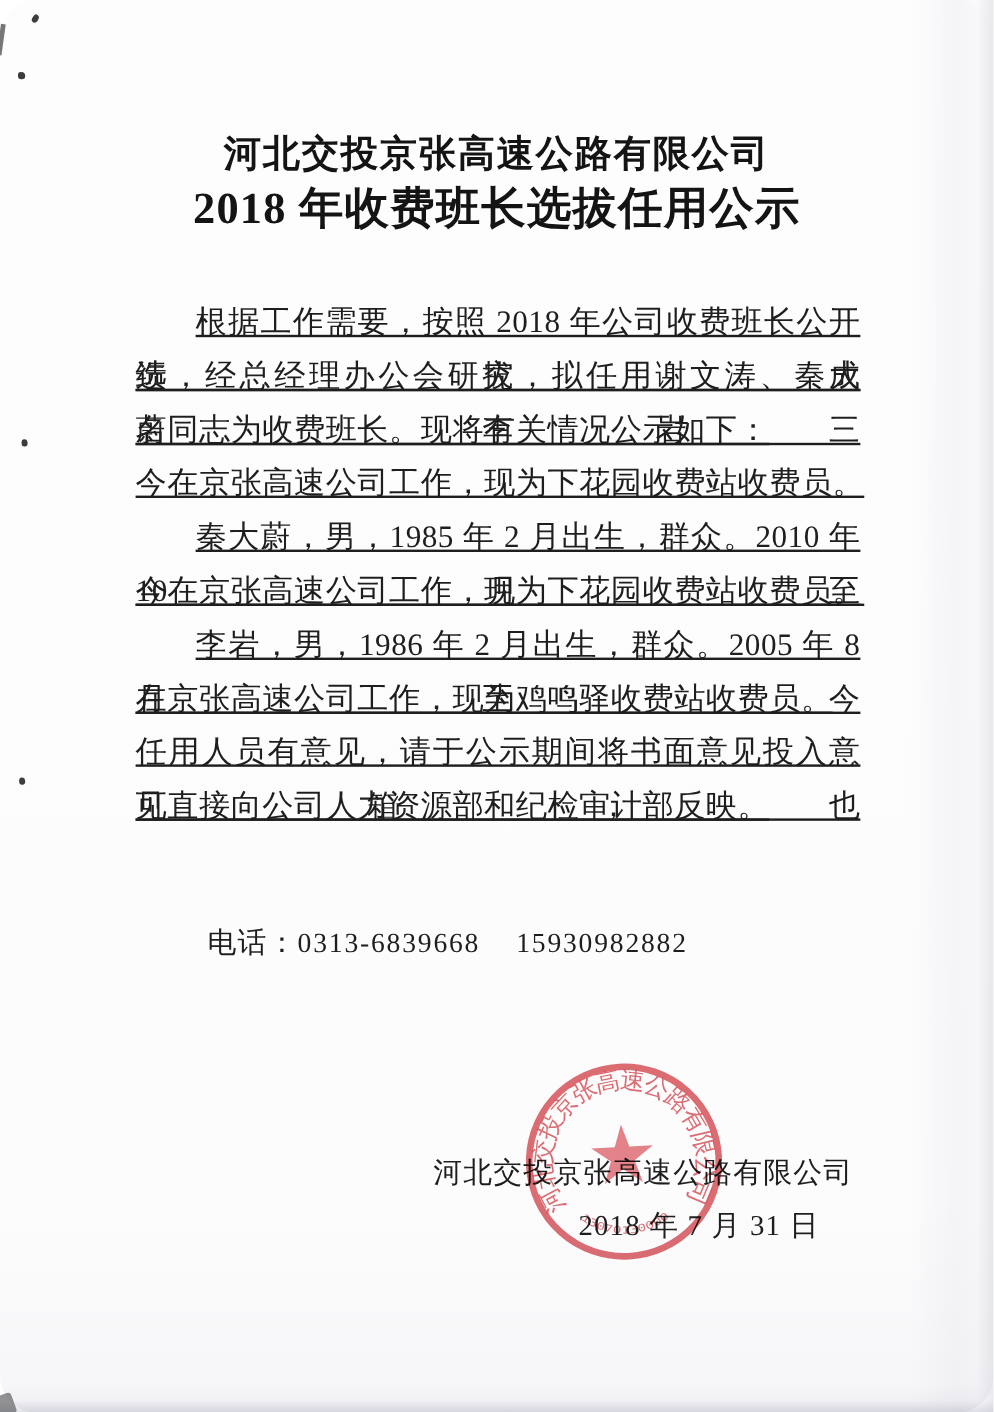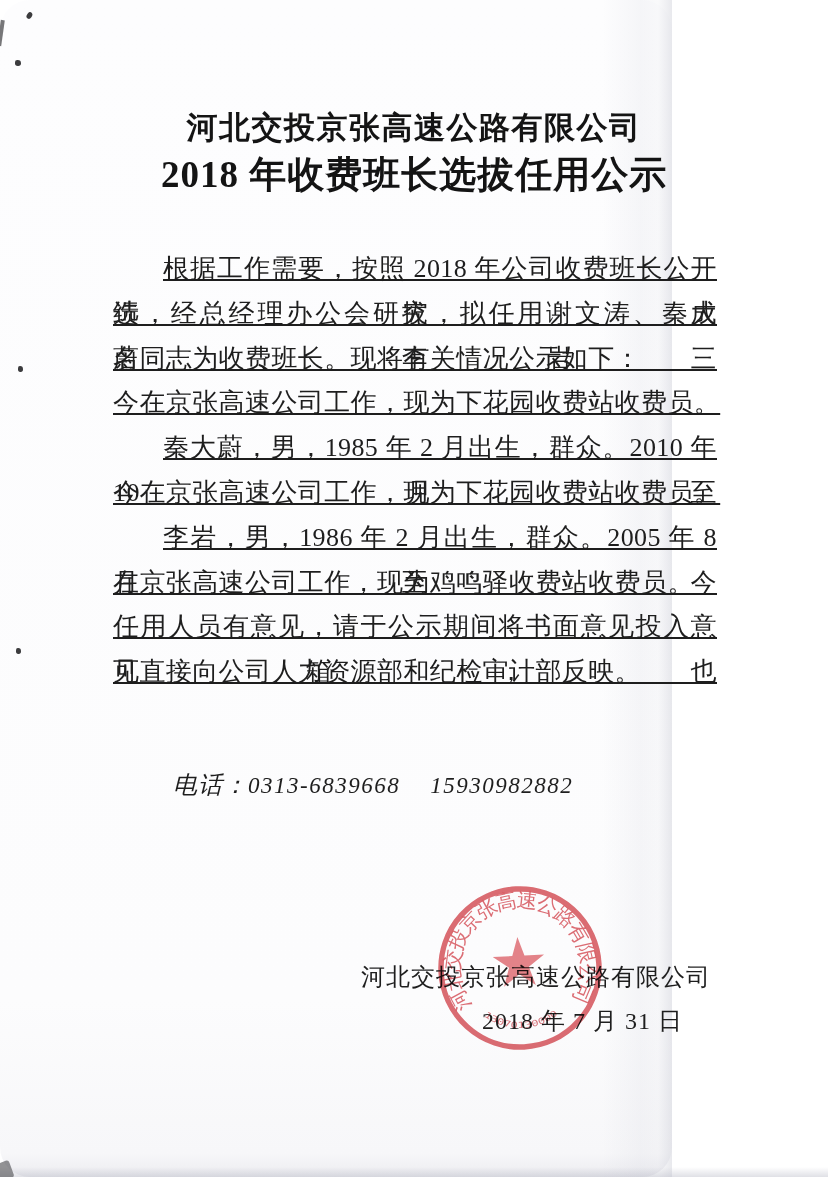--- a/index.html
+++ b/index.html
@@ -3,21 +3,21 @@
 <meta charset="utf-8">
 <style>
   html,body{margin:0;padding:0;}
   body{
     width:828px;height:1177px;
     background:#ffffff;
     font-family:"Liberation Serif","DejaVu Serif",serif;
     position:relative;overflow:hidden;
   }
   .page{
-    position:absolute;left:0;top:0;width:672px;height:1177px;
+    position:absolute;left:0;top:0;width:828px;height:1177px;
     background:linear-gradient(180deg,#fdfdfe 0%, #fcfcfd 85%, #f7f7f9 98%, #ececf0 100%);
     border-radius:30px;
   }
   
   .scan-band-right{
     position:absolute;top:0;right:0;width:70px;height:1177px;
     background:linear-gradient(90deg, rgba(210,212,220,0) 0%, rgba(208,210,220,0.18) 55%, rgba(200,202,212,0.10) 80%, rgba(190,192,204,0.35) 100%);
   }
   .scan-band-bottom{
     position:absolute;left:0;bottom:0;width:828px;height:10px;
@@ -38,21 +38,21 @@
     font-size:26px;color:#1e1e1e;letter-spacing:0.4px;text-decoration:underline;
   }
   .line{display:block;height:44.8px;line-height:44.8px;white-space:nowrap;text-align:left;}
   .line.full{white-space:normal;text-align:justify;text-align-last:justify;text-justify:inter-character;}
   .line.ind{text-indent:50px;}
 
   .phones{
     position:absolute;left:113px;top:763px;width:604px;
     font-size:23px;color:#1e1e1e;
   }
-  .phone-row{height:45.5px;line-height:45.5px;white-space:nowrap;font-style:italic;}
+  .phone-row{height:45.5px;line-height:45.5px;white-space:nowrap;}
   .phone-row.r1{padding-left:60px;}
   .phone-row.r2{padding-left:128px;}
   .phone-label{letter-spacing:1px;font-size:24px;}
   .phone-num{letter-spacing:1.5px;}
   .phone-num + .phone-num{margin-left:30px;}
 
   .sig-company{
     position:absolute;left:361px;top:961px;width:330px;
     font-size:24px;color:#1e1e1e;letter-spacing:1px;white-space:nowrap;
   }

